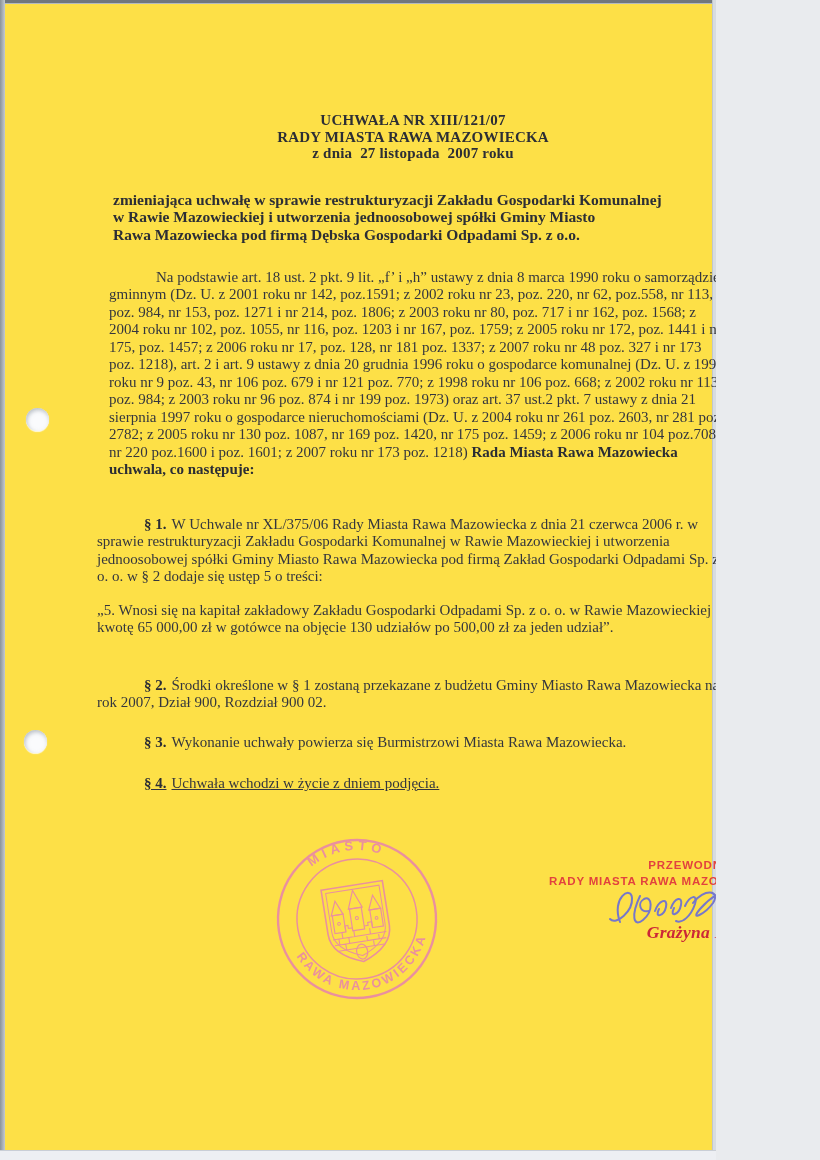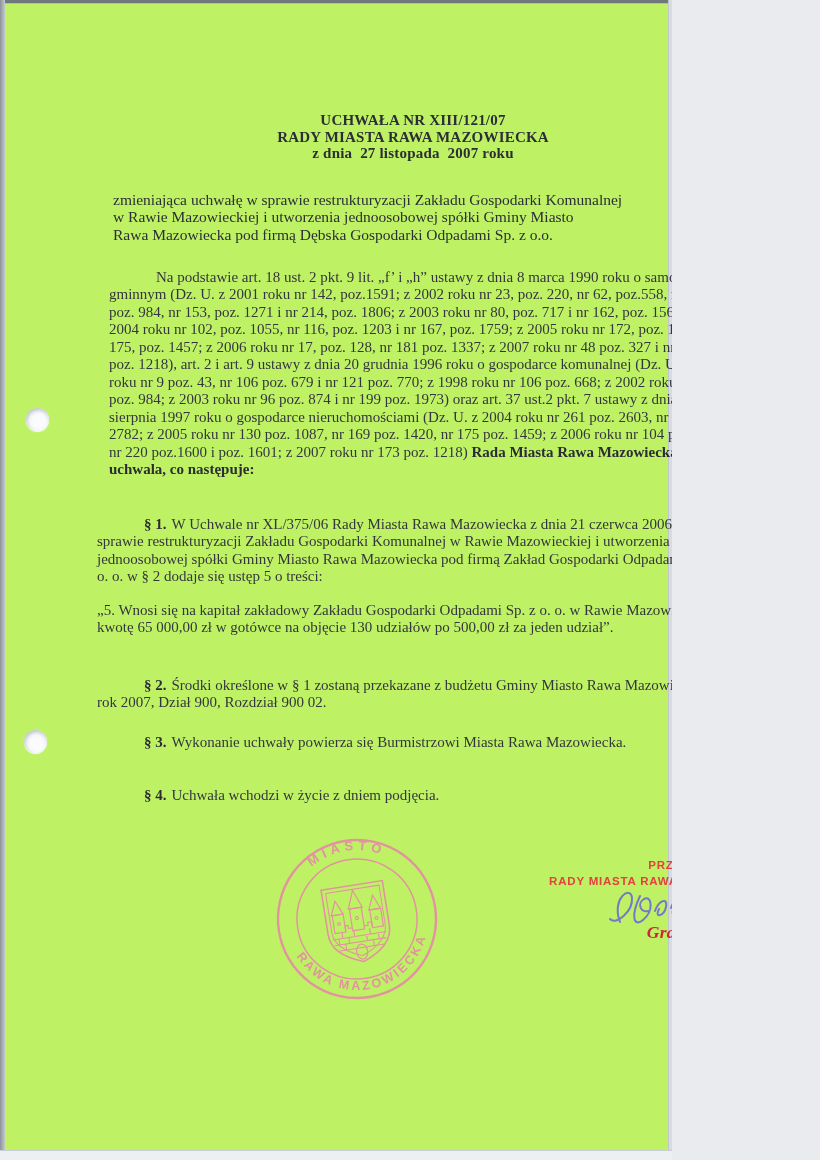--- a/index.html
+++ b/index.html
@@ -1,40 +1,40 @@
 <!DOCTYPE html>
 <html><head>
 <meta charset="utf-8">
 <style>
   html,body{margin:0;padding:0;}
   body{width:820px;height:1160px;background:#e9ebee;font-family:"Liberation Serif","DejaVu Serif",serif;}
-  .scan{position:relative;width:672px;height:1160px;background:#bef264;overflow:hidden;}
+  .scan{position:relative;width:672px;height:1160px;background:#fde047;overflow:hidden;padding-left:44px;}
   
   .edge-top{position:absolute;left:0;top:0;width:820px;height:3px;background:#70777d;}
   .edge-top2{position:absolute;left:0;top:3px;width:820px;height:1px;background:#b3bac0;}
   .edge-left{position:absolute;left:0;top:0;width:5px;height:1160px;background:linear-gradient(to right,#8b9298,#c3c9cf);}
   .edge-right{position:absolute;right:0;top:0;width:3px;height:1160px;background:#d7dce1;border-left:1px solid #c0c6cc;}
   .edge-bottom{position:absolute;left:0;bottom:0;width:820px;height:9px;background:#edeff3;border-top:1px solid #c9ced6;}
   
   .hole{position:absolute;width:23px;height:23px;border-radius:50%;background:#fafbfd;
         box-shadow:inset 1px 2px 4px rgba(130,140,152,.55), inset -1px -1px 2px rgba(255,255,255,.9), 0 1px 1px rgba(255,255,255,.8);}
   .hole-1{left:26px;top:408px;}
   .hole-2{left:24px;top:730px;}
   
   .content{position:absolute;left:97px;top:105px;width:632px;color:#34363e;font-size:15px;line-height:17.5px;}
   .title-block{padding-top:7px;text-align:center;font-weight:bold;font-size:15px;line-height:16.6px;letter-spacing:.2px;color:#2c2e35;}
   .title-line3{white-space:pre;}
-  .subject{margin-top:29px;padding-left:16px;font-weight:normal;font-size:15.5px;line-height:17.6px;color:#2c2e35;}
+  .subject{margin-top:29px;padding-left:16px;font-weight:bold;font-size:15.5px;line-height:17.6px;color:#2c2e35;}
   .preamble{margin:25px 0 0 12px;text-indent:47px;}
   .preamble b,.section b{color:#2b2d34;}
   .section{margin:0;}
   .sec-1{margin-top:37px;}
   .sec-2{margin-top:40px;}
   .sec-3{margin-top:22px;}
-  .sec-4{margin-top:36px;}
+  .sec-4{margin-top:24px;text-decoration:underline;}
   .section p{margin:0;text-indent:47px;}
   .section p.quote{text-indent:0;margin-top:16px;}
   .seclabel{margin-right:5px;}
   
   .stamp{position:absolute;left:272px;top:834px;width:170px;height:170px;opacity:.88;}
   .stamp svg{width:100%;height:100%;}
   .stamp text{font-family:"Liberation Sans","DejaVu Sans",sans-serif;font-weight:bold;}
   
   .sigblock{position:absolute;left:518px;top:858px;width:252px;text-align:right;}
   .red-caps{font-family:"Liberation Sans","DejaVu Sans",sans-serif;font-size:11.5px;line-height:15.5px;

